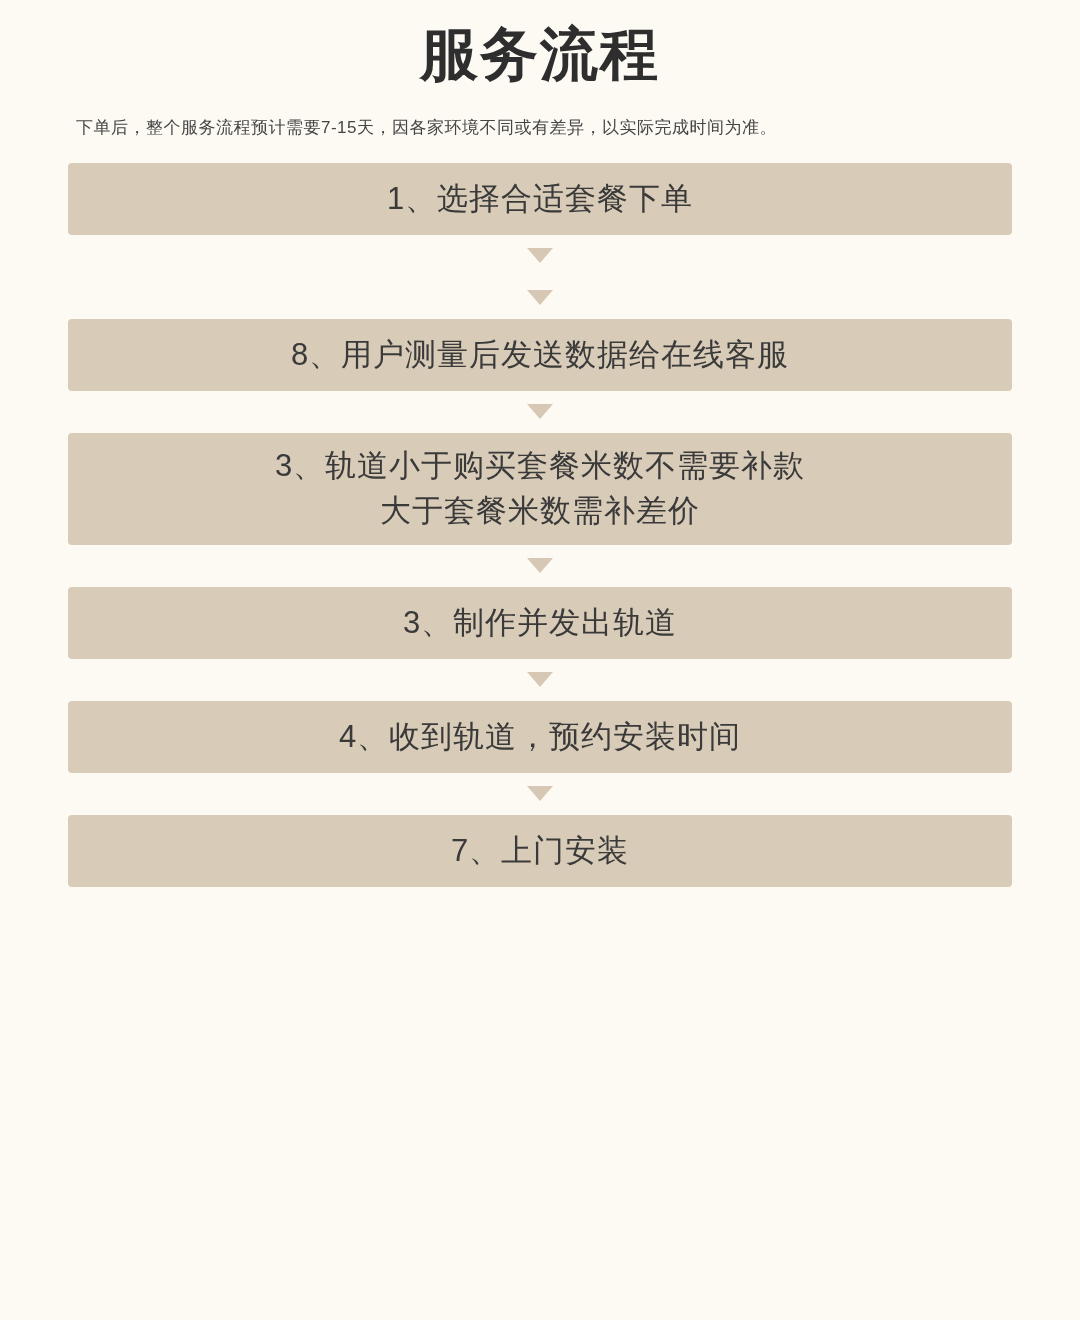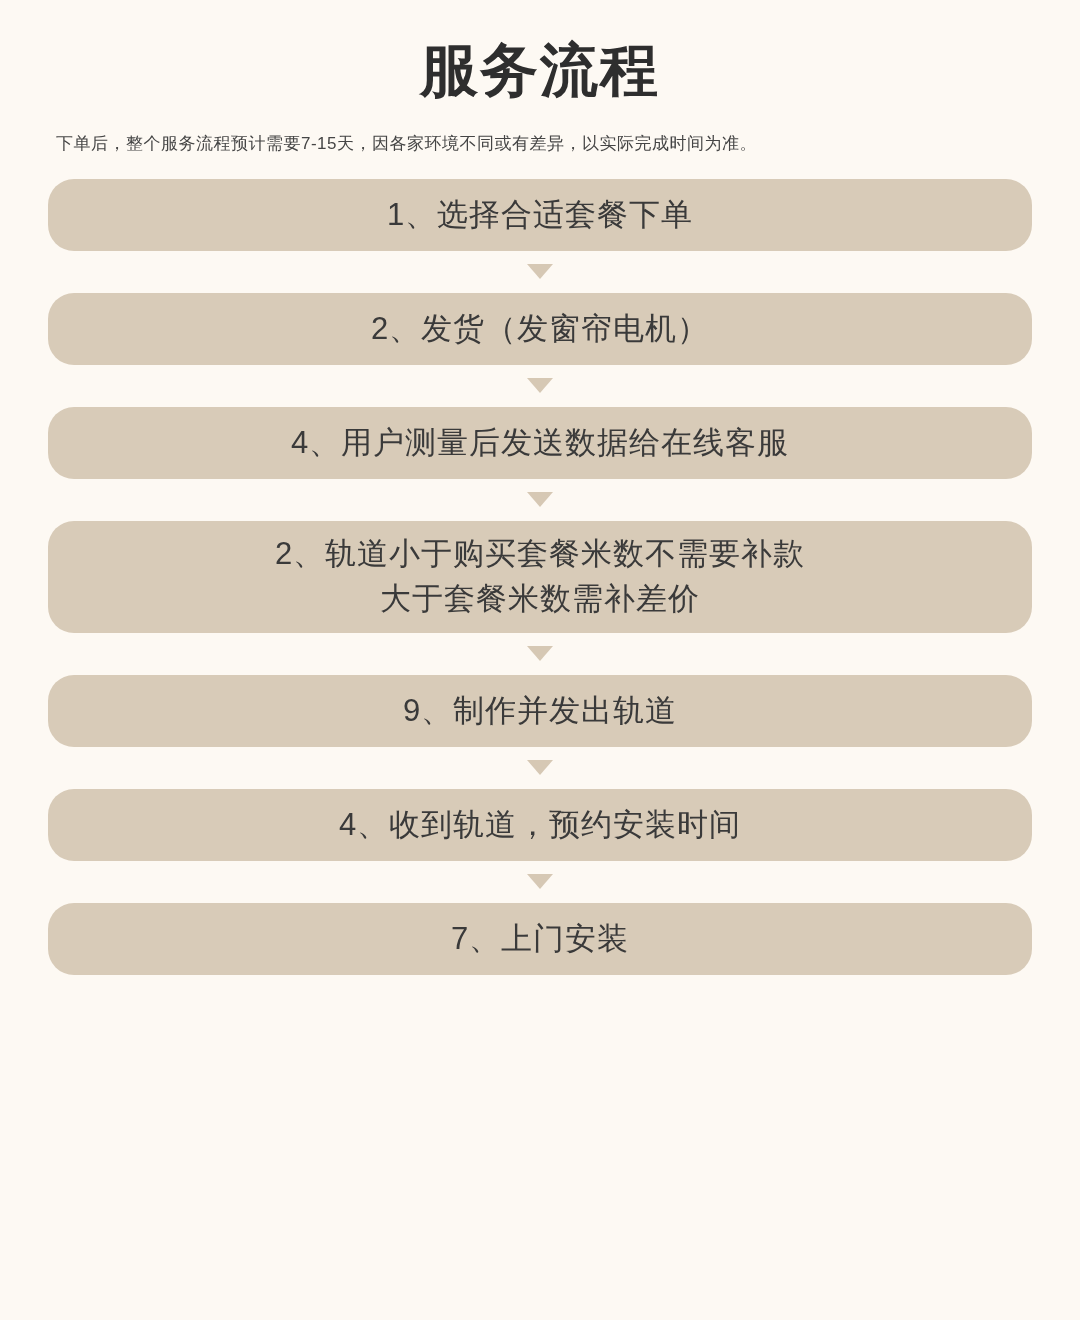--- a/index.html
+++ b/index.html
@@ -11,23 +11,22 @@
     height: 1320px;
     background: #fdf9f3;
     font-family: "Liberation Sans", "DejaVu Sans", sans-serif;
     color: #3b3b3b;
     overflow: hidden;
   }
   .page {
     width: 1080px;
     height: 939px;
     box-sizing: border-box;
-    padding: 0 48px;
+    padding: 0 68px;
     position: relative;
-    margin-top: 16px;
   }
   .title {
     text-align: center;
     font-size: 58px;
     font-weight: bold;
     letter-spacing: 2px;
     color: #2e2e2e;
     padding-top: 18px;
     line-height: 1.25;
   }
@@ -37,21 +36,21 @@
     line-height: 1.55;
     color: #454545;
     padding: 0 8px;
     letter-spacing: 0.5px;
   }
   .flow {
     margin-top: 22px;
   }
   .step {
     background: #d8cbb8;
-    border-radius: 26px;
+    border-radius: 4px;
     text-align: center;
     font-size: 31px;
     color: #3a3a3a;
     letter-spacing: 1px;
     display: flex;
     align-items: center;
     justify-content: center;
     height: 72px;
     box-sizing: border-box;
     padding: 0 20px;
@@ -88,44 +87,41 @@
 
   <div class="flow">
 
     <div class="step">
       <span class="lines">1、选择合适套餐下单</span>
     </div>
     <div class="arrow">
       <span class="tri"></span>
     </div>
 
-    <div class="step">
-      <span class="lines">2、发货（发窗帘电机）</span>
-    </div>
     <div class="arrow">
       <span class="tri"></span>
     </div>
 
     <div class="step">
-      <span class="lines">4、用户测量后发送数据给在线客服</span>
+      <span class="lines">8、用户测量后发送数据给在线客服</span>
     </div>
     <div class="arrow">
       <span class="tri"></span>
     </div>
 
     <div class="step tall">
-      <span class="lines">2、轨道小于购买套餐米数不需要补款
+      <span class="lines">3、轨道小于购买套餐米数不需要补款
 大于套餐米数需补差价</span>
     </div>
     <div class="arrow">
       <span class="tri"></span>
     </div>
 
     <div class="step">
-      <span class="lines">9、制作并发出轨道</span>
+      <span class="lines">3、制作并发出轨道</span>
     </div>
     <div class="arrow">
       <span class="tri"></span>
     </div>
 
     <div class="step">
       <span class="lines">4、收到轨道，预约安装时间</span>
     </div>
     <div class="arrow">
       <span class="tri"></span>

